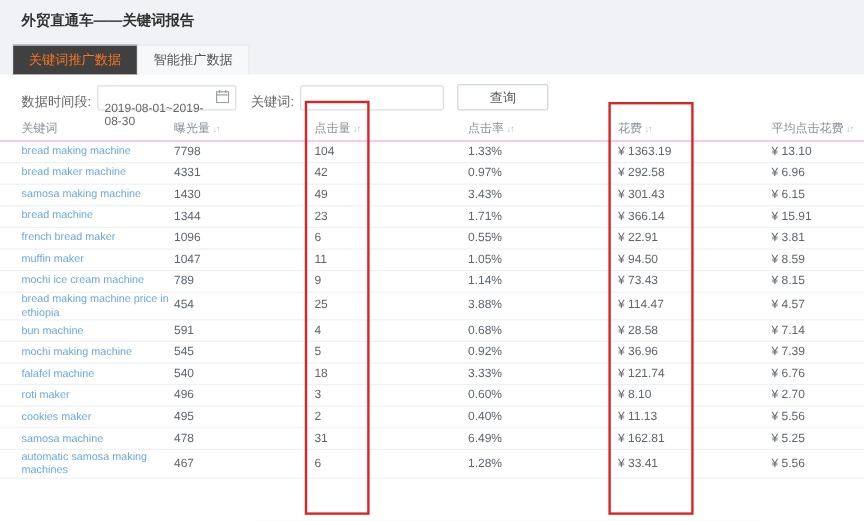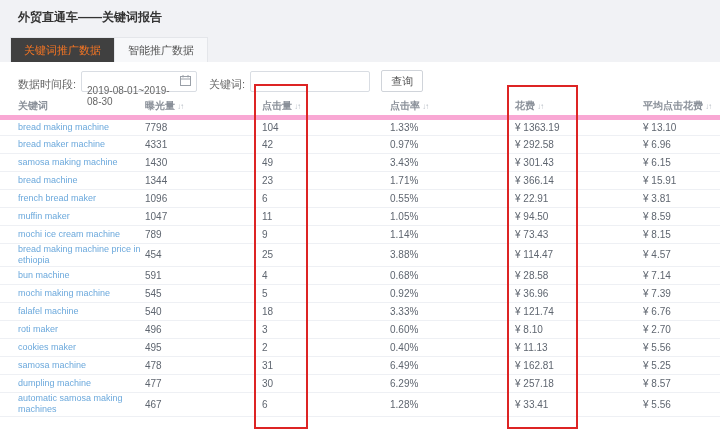--- a/index.html
+++ b/index.html
@@ -63,21 +63,21 @@
     border:1px solid #d9dde3;
     border-radius:2px;
     background:#fff;
     font-size:10px; color:#666;
     padding:0 5px;
     font-family:"Liberation Sans", sans-serif;
   }
   .search-btn {
     margin-left:11px;
     height:22px;
-    padding:0 9px;
+    padding:0 26px;
     background:#fff;
     border:1px solid #d0d4da;
     border-radius:2px;
     font-size:11px;
     color:#555;
     cursor:pointer;
     font-family:"Liberation Sans", sans-serif;
   }
   table.report {
     margin-top:5px;
@@ -86,25 +86,25 @@
     table-layout:fixed;
   }
   table.report col.c1 { width:145px; }
   table.report col.c2 { width:117px; }
   table.report col.c3 { width:128px; }
   table.report col.c4 { width:125px; }
   table.report col.c5 { width:128px; }
   table.report col.c6 { width:77px; }
   th {
     text-align:left;
-    font-weight:bold;
+    font-weight:normal;
     font-size:10px;
     color:#8a9099;
     height:20px;
-    border-bottom:5px solid #f9a8d4;
+    border-bottom:1px solid #f9a8d4;
     white-space:nowrap;
   }
   th:first-child, td:first-child { padding-left:18px; }
   .sort {
     font-size:8px;
     color:#b9bfc7;
     letter-spacing:-1px;
     margin-left:2px;
   }
   td {
@@ -302,28 +302,20 @@
 
   <tr>
     <td><a>samosa machine</a></td>
     <td>478</td>
     <td>31</td>
     <td>6.49%</td>
     <td>¥ 162.81</td>
     <td>¥ 5.25</td>
   </tr>
 
-  <tr>
-    <td><a>dumpling machine</a></td>
-    <td>477</td>
-    <td>30</td>
-    <td>6.29%</td>
-    <td>¥ 257.18</td>
-    <td>¥ 8.57</td>
-  </tr>
 
   <tr>
     <td><a>automatic samosa making machines</a></td>
     <td>467</td>
     <td>6</td>
     <td>1.28%</td>
     <td>¥ 33.41</td>
     <td>¥ 5.56</td>
   </tr>
 </tbody>

